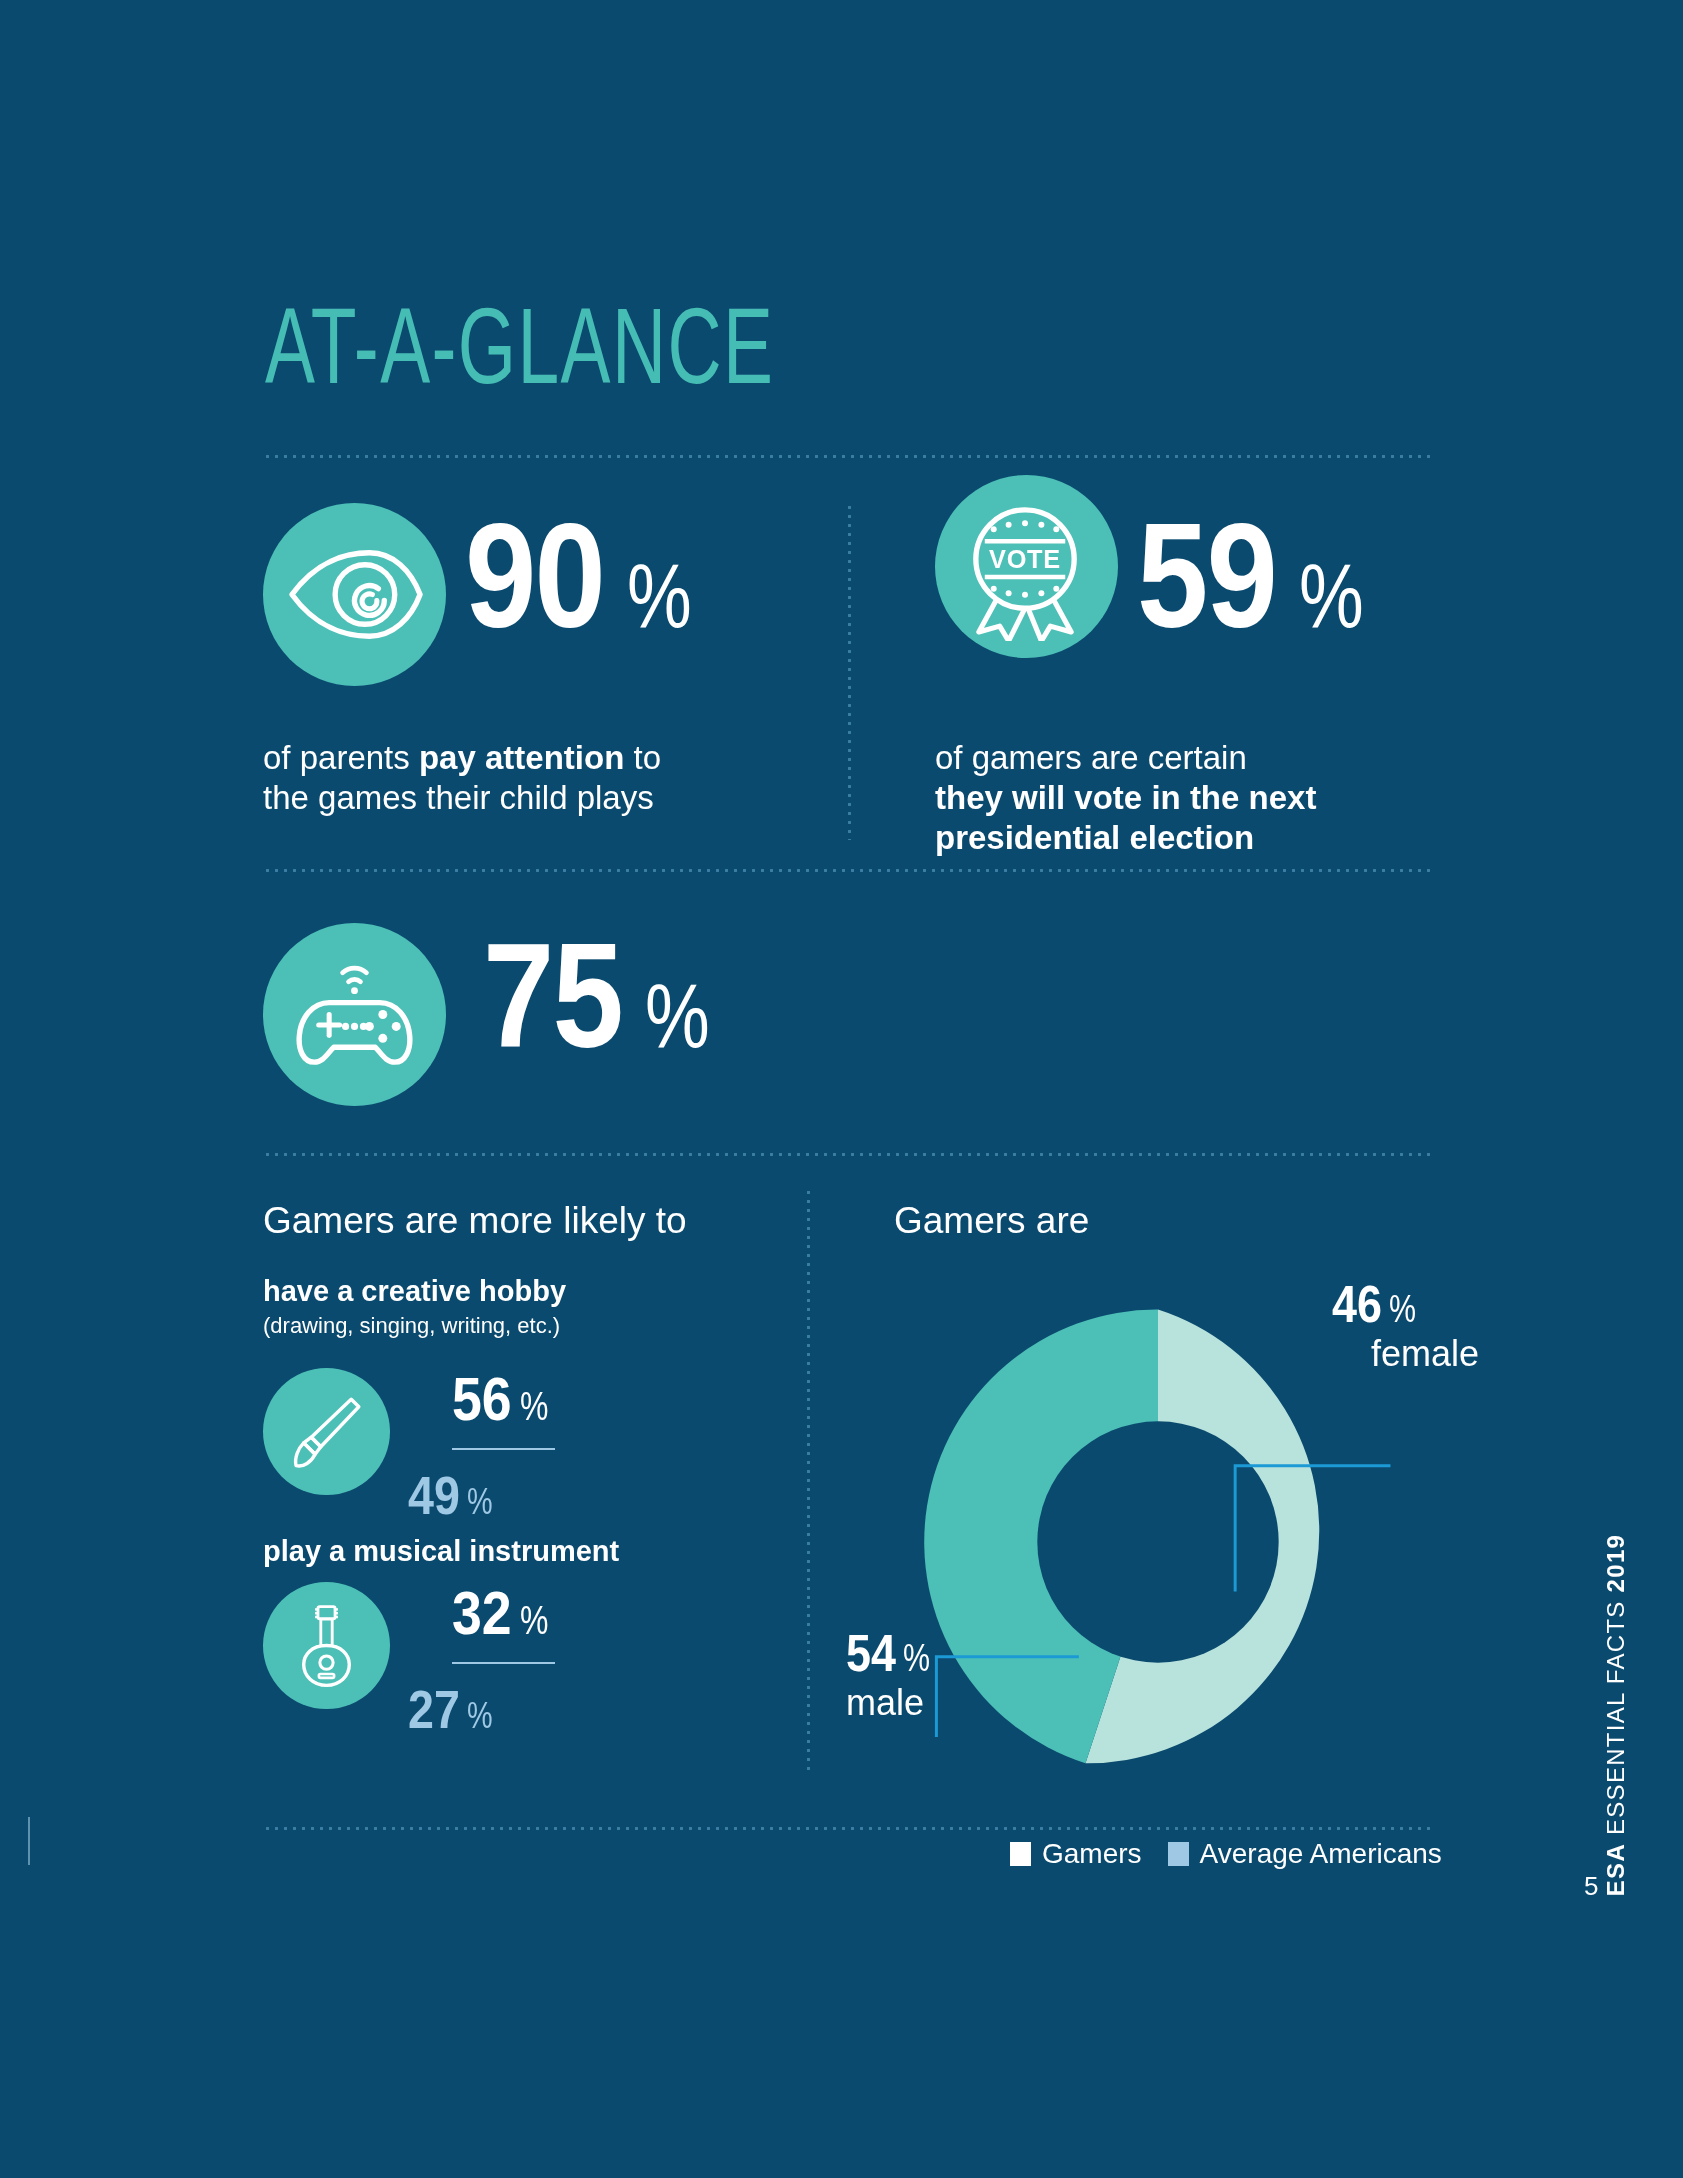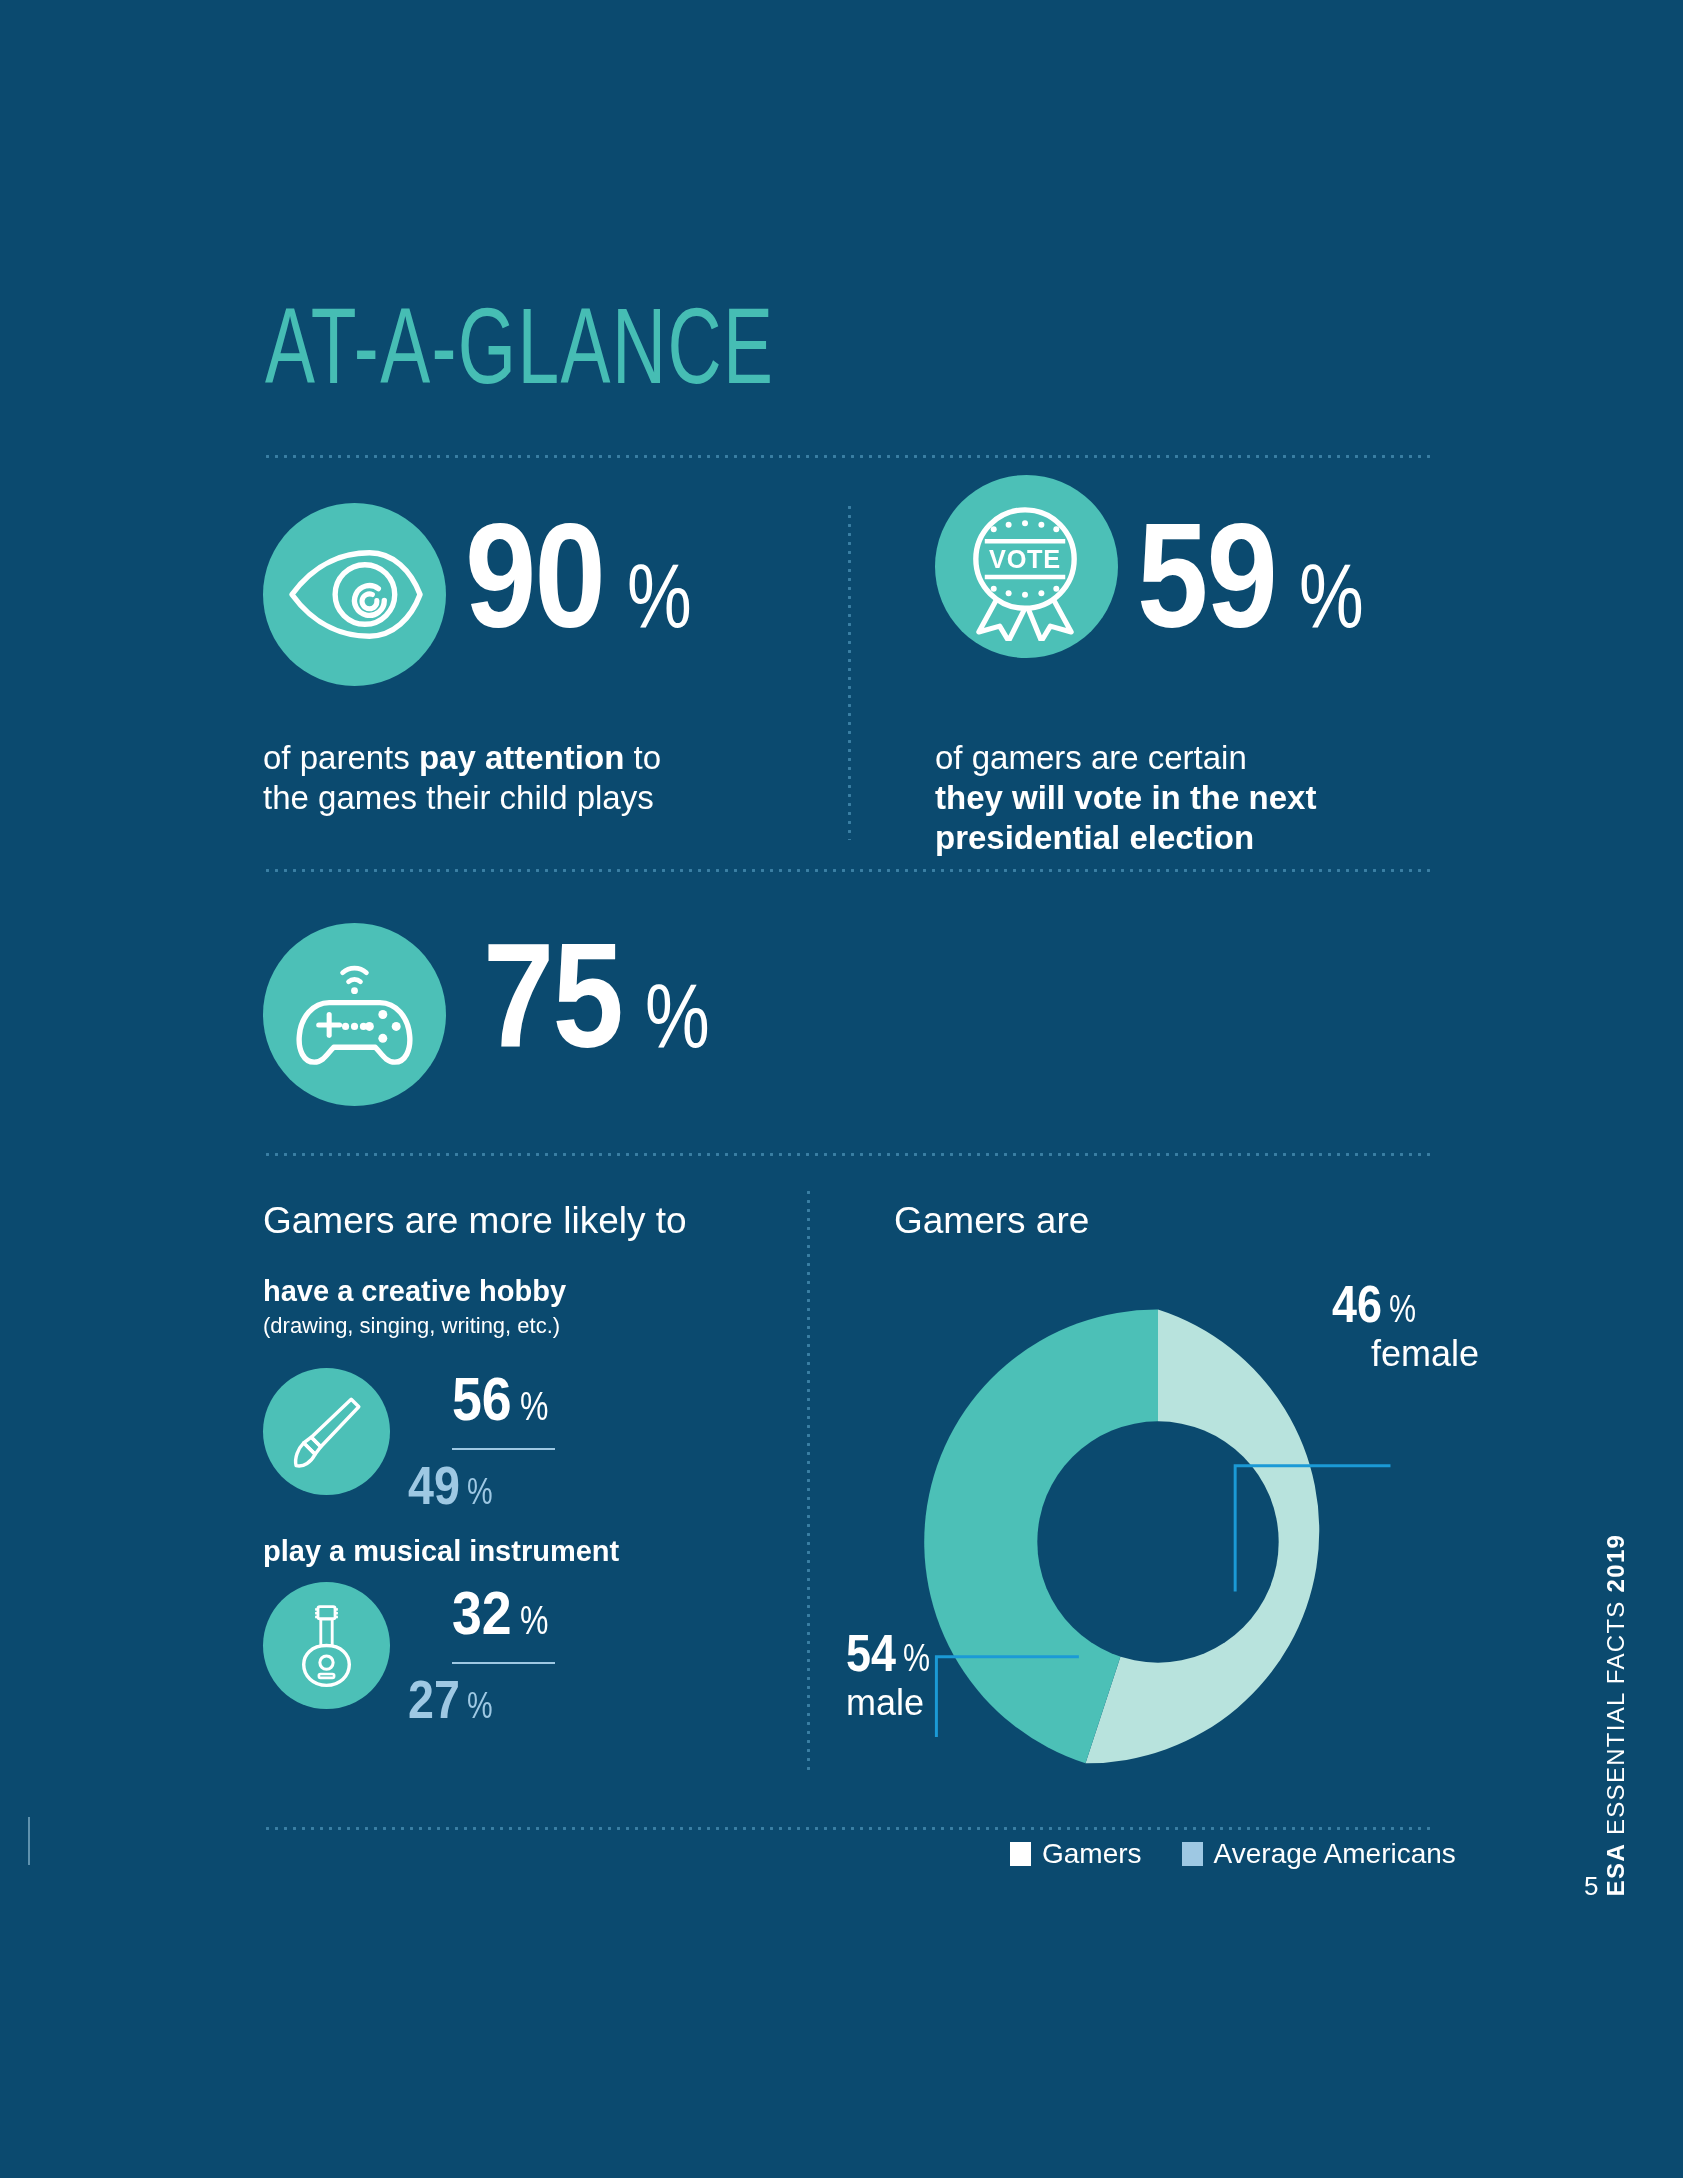--- a/index.html
+++ b/index.html
@@ -75,33 +75,33 @@
 
   
   .cmp{position:absolute;}
   .cmp .top{
     font-size:0;white-space:nowrap;
     border-bottom:2px solid #9ec8e3;
     padding-bottom:14px;display:inline-block;margin-left:44px;
   }
   .cmp .top .v{font-size:61px;font-weight:700;color:#fff;display:inline-block;transform:scaleX(.88);transform-origin:left bottom;}
   .cmp .top .p{font-size:40px;font-weight:400;color:#fff;display:inline-block;transform:scaleX(.80);transform-origin:left bottom;}
-  .cmp .bot{font-size:0;white-space:nowrap;margin-top:5px;}
+  .cmp .bot{font-size:0;white-space:nowrap;margin-top:15px;}
   .cmp .bot .v{font-size:53px;font-weight:700;color:#9ec8e3;display:inline-block;transform:scaleX(.88);transform-origin:left bottom;}
   .cmp .bot .p{font-size:36px;font-weight:400;color:#9ec8e3;display:inline-block;transform:scaleX(.80);transform-origin:left bottom;}
 
   
   .dlabel{position:absolute;white-space:nowrap;}
   .dlabel .pctline{font-size:0;}
   .dlabel .pv{font-size:51px;font-weight:700;color:#fff;display:inline-block;transform:scaleX(.88);transform-origin:left bottom;}
   .dlabel .pp{font-size:38px;font-weight:400;color:#fff;display:inline-block;transform:scaleX(.80);transform-origin:left bottom;}
   .dlabel .sx{font-size:36px;font-weight:400;color:#fff;line-height:40px;}
 
   
-  #legend{position:absolute;left:1010px;top:1838px;display:flex;align-items:center;gap:40px;}
+  #legend{position:absolute;left:1010px;top:1838px;display:flex;align-items:center;gap:26px;}
   .lg-item{display:flex;align-items:center;gap:11px;}
   .lg-sw{width:21px;height:24px;display:block;}
   .lg-tx{font-size:28px;color:#fff;white-space:nowrap;}
 
   
   #sidebar{position:absolute;left:1572px;top:1386px;width:59px;height:693px;}
   #side-text{
     position:absolute;left:-253px;top:315px;width:594px;
     transform:rotate(-90deg);
     font-size:24px;letter-spacing:1.3px;color:#fff;

